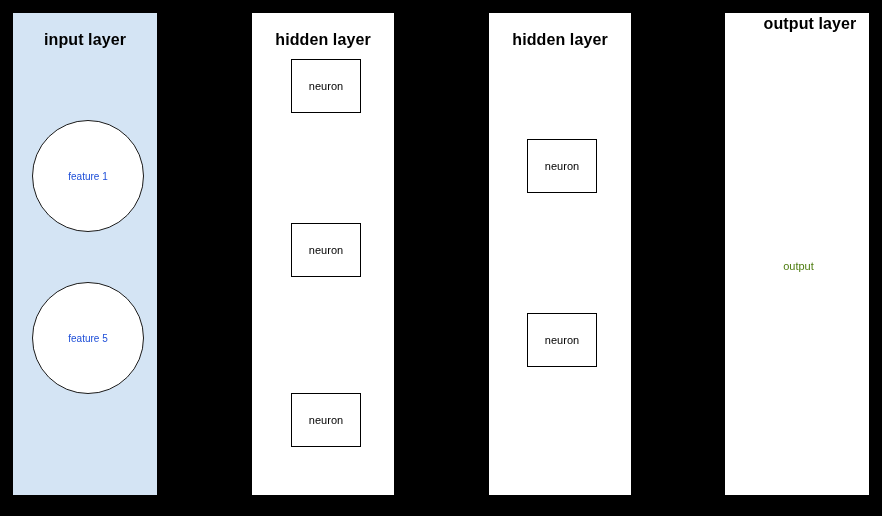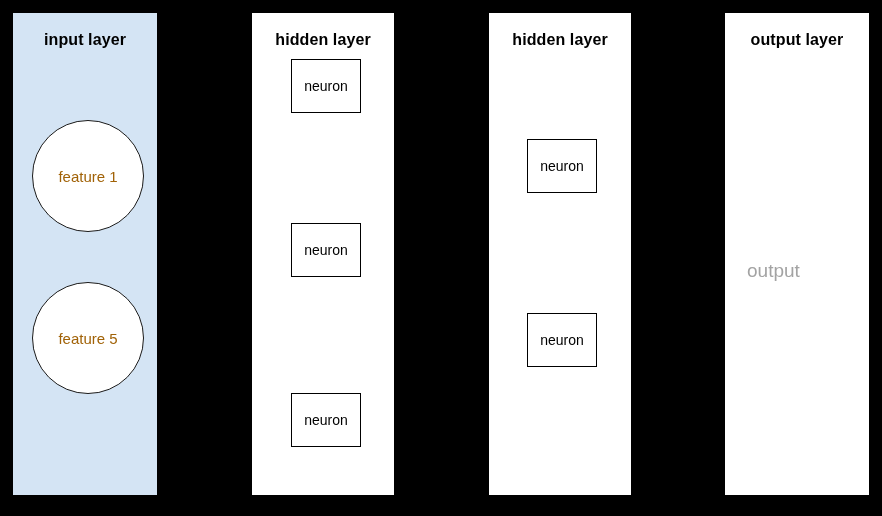--- a/index.html
+++ b/index.html
@@ -33,42 +33,43 @@
   }
   .node-circle {
     position: absolute;
     box-sizing: border-box;
     border: 1px solid #1a1a1a;
     border-radius: 50%;
     background: #ffffff;
     display: flex;
     align-items: center;
     justify-content: center;
-    font-size: 15px;
-    color: #a16207;
+    font-size: 10px;
+    color: #1d4ed8;
   }
   .node-box {
     position: absolute;
     box-sizing: border-box;
     border: 1px solid #000000;
     background: #ffffff;
     display: flex;
     align-items: center;
     justify-content: center;
-    font-size: 14px;
+    font-size: 11px;
     color: #000000;
   }
   .pentagon-wrap {
     position: absolute;
   }
   .pentagon-label {
     position: absolute;
     width: 100%;
-    font-size: 19px;
-    color: #a3a3a3;
+    text-align: center;
+    font-size: 11px;
+    color: #4d7c0f;
   }
   #edges {
     position: absolute;
     left: 0;
     top: 0;
     width: 882px;
     height: 516px;
     pointer-events: none;
   }
   .edge-line {
@@ -118,21 +119,21 @@
 
   <div class="layer-panel" style="left:251px; top:12px; width:144px; height:484px; background:#ffffff;">
     <div class="layer-title" style="top:18px;">hidden layer</div>
   </div>
 
   <div class="layer-panel" style="left:488px; top:12px; width:144px; height:484px; background:#ffffff;">
     <div class="layer-title" style="top:18px;">hidden layer</div>
   </div>
 
   <div class="layer-panel" style="left:724px; top:12px; width:146px; height:484px; background:#ffffff;">
-    <div class="layer-title" style="top:18px;">output layer</div>
+    <div class="layer-title" style="top:2px;padding-left:13px;">output layer</div>
   </div>
 
   <div class="node-circle" style="left:32px; top:120px; width:112px; height:112px;">
     <span>feature 1</span>
   </div>
   <div class="node-circle" style="left:32px; top:282px; width:112px; height:112px;">
     <span>feature 5</span>
   </div>
 
   <div class="node-box" style="left:291px; top:59px; width:70px; height:54px;">

